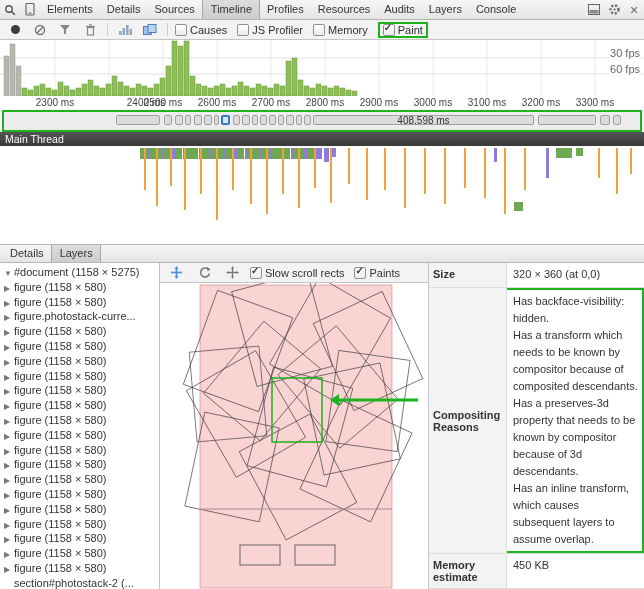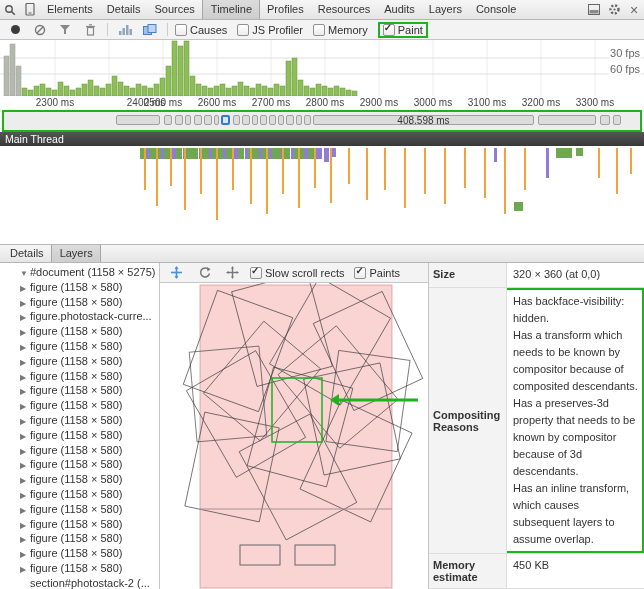--- a/index.html
+++ b/index.html
@@ -42,21 +42,21 @@
     background:linear-gradient(#555,#383838);color:#fff;line-height:14px;padding-left:5px;font-size:10.5px;}
   .flame{position:absolute;left:0;top:146px;width:644px;height:98px;background:#fff;}
   
   .bottom-tabbar{position:absolute;left:0;top:244px;width:644px;height:19px;box-sizing:border-box;
     background:linear-gradient(#f6f6f6,#e5e5e5);border-top:1px solid #b5b5b5;border-bottom:1px solid #b5b5b5;
     display:flex;align-items:center;padding-left:3px;}
   .bottom-tabbar .tab{line-height:17px;}
   
   .bottom{position:absolute;left:0;top:263px;width:644px;bottom:0;display:flex;}
   .tree{width:160px;box-sizing:border-box;border-right:1px solid #c5c5c5;overflow:hidden;padding-top:2px;background:#fff;}
-  .tree-row{height:14.8px;line-height:14.8px;white-space:nowrap;overflow:hidden;padding-left:20px;}
+  .tree-row{height:14.8px;line-height:14.8px;white-space:nowrap;overflow:hidden;padding-left:4px;}
   .tree-arrow{display:inline-block;width:10px;font-size:8px;color:#777;}
   .tree-label{color:#333;}
   .viz{position:relative;flex:1;display:flex;flex-direction:column;min-width:0;}
   .viz-toolbar{height:20px;box-sizing:border-box;background:#f3f3f3;border-bottom:1px solid #c5c5c5;
     display:flex;align-items:center;gap:8px;padding:0 6px;}
   .viz-canvas{position:relative;flex:1;background:#fff;overflow:hidden;}
   #layer-canvas{position:absolute;left:0;top:0;}
   
   .props{width:216px;box-sizing:border-box;border-left:1px solid #c5c5c5;background:#fff;overflow:hidden;}
   .prop-row{display:flex;border-bottom:1px solid #ddd;}

